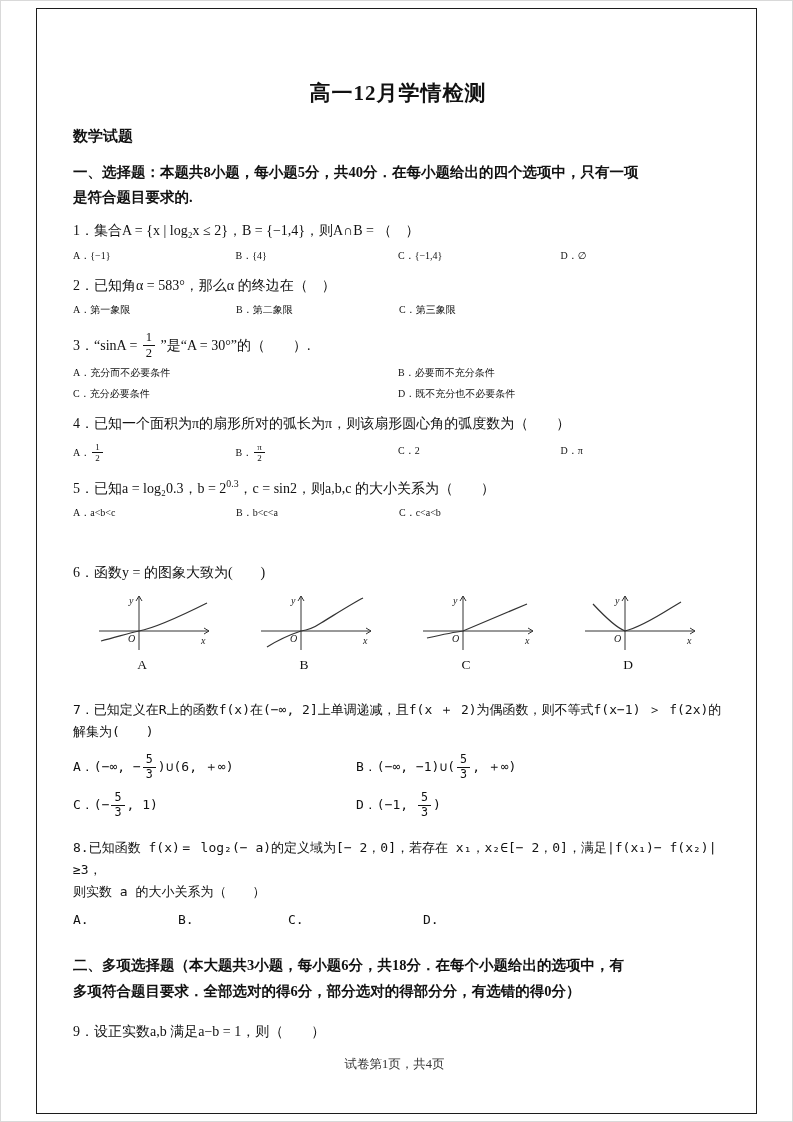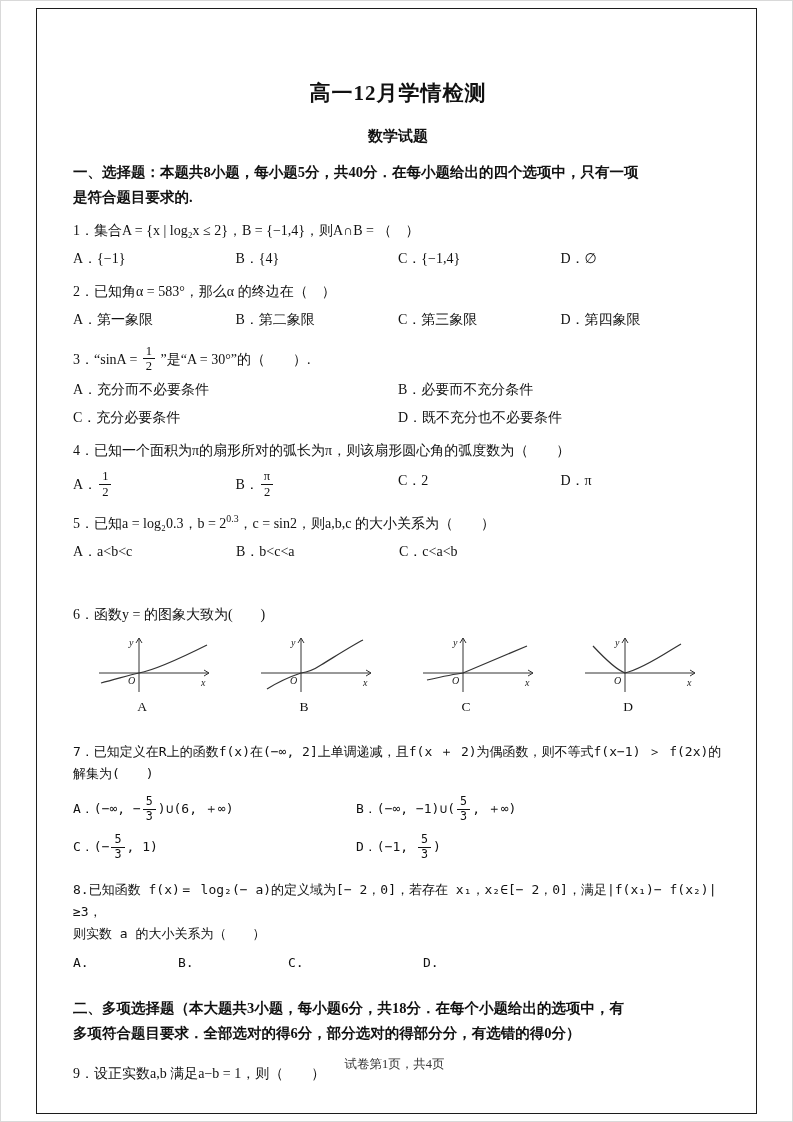--- a/index.html
+++ b/index.html
@@ -5,24 +5,24 @@
   html,body{margin:0;padding:0;}
   body{
     width:793px;height:1122px;background:#ffffff;
     font-family:"Liberation Serif","DejaVu Serif",serif;color:#111;
   }
   .page{position:relative;width:793px;height:1122px;background:#fff;
     box-shadow:inset 0 0 0 1px #d9d9d9;overflow:hidden;}
   .frame{position:absolute;left:36px;top:8px;width:721px;height:1106px;
     border:1.5px solid #1c1c1c;padding:58px 33px 0 36px;box-sizing:border-box;}
   .title{text-align:center;font-size:21px;font-weight:700;letter-spacing:1px;margin:12px;}
-  .subtitle{text-align:center;font-size:15px;font-weight:700;margin:20px 0 0 0;}
+  .subtitle{text-align:left;font-size:15px;font-weight:700;margin:20px 0 0 0;}
   .sec-head{font-size:14.5px;font-weight:700;line-height:1.75;margin:14px 0 0 0;}
   .q{font-size:14px;line-height:1.7;margin:8px 0 0 0;}
-  .opts{display:flex;font-size:14px;margin-top:4px;align-items:flex-start;line-height:1.7;}
+  .opts{display:flex;font-size:10px;margin-top:4px;align-items:flex-start;line-height:1.7;}
   .cols4>.opt{width:163px;}
   .cols2>.opt{width:325px;}
   .q7opts>.opt{width:283px;}
   .opt{display:block;white-space:nowrap;}
   .frac{display:inline-block;vertical-align:-0.55em;text-align:center;line-height:1.15;font-size:0.9em;margin:0 2px;}
   .frac .fnum{display:block;padding:0 3px;}
   .frac .fden{display:block;border-top:1px solid #111;padding:0 3px;}
   sup{font-size:0.7em;}
   .graphs{display:flex;gap:40px;margin:6px 0 0 20px;}
   .graph{width:122px;}
@@ -55,21 +55,20 @@
       <span class="opt">B．{4}</span>
       <span class="opt">C．{−1,4}</span>
       <span class="opt">D．∅</span>
     </div>
 
     <p class="q" style="margin-top:10px">2．已知角α = 583°，那么α 的终边在（　）</p>
     <div class="opts cols4">
       <span class="opt">A．第一象限</span>
       <span class="opt">B．第二象限</span>
       <span class="opt">C．第三象限</span>
-      <span class="opt">D．第四象限</span>
     </div>
 
     <p class="q" style="margin-top:12px">
       <span>3．“sinA = </span><span class="frac"><span class="fnum">1</span><span class="fden">2</span></span><span> ”是“A = 30°”的（　　）.</span>
     </p>
     <div class="opts cols2">
       <span class="opt">A．充分而不必要条件</span>
       <span class="opt">B．必要而不充分条件</span>
     </div>
     <div class="opts cols2">

